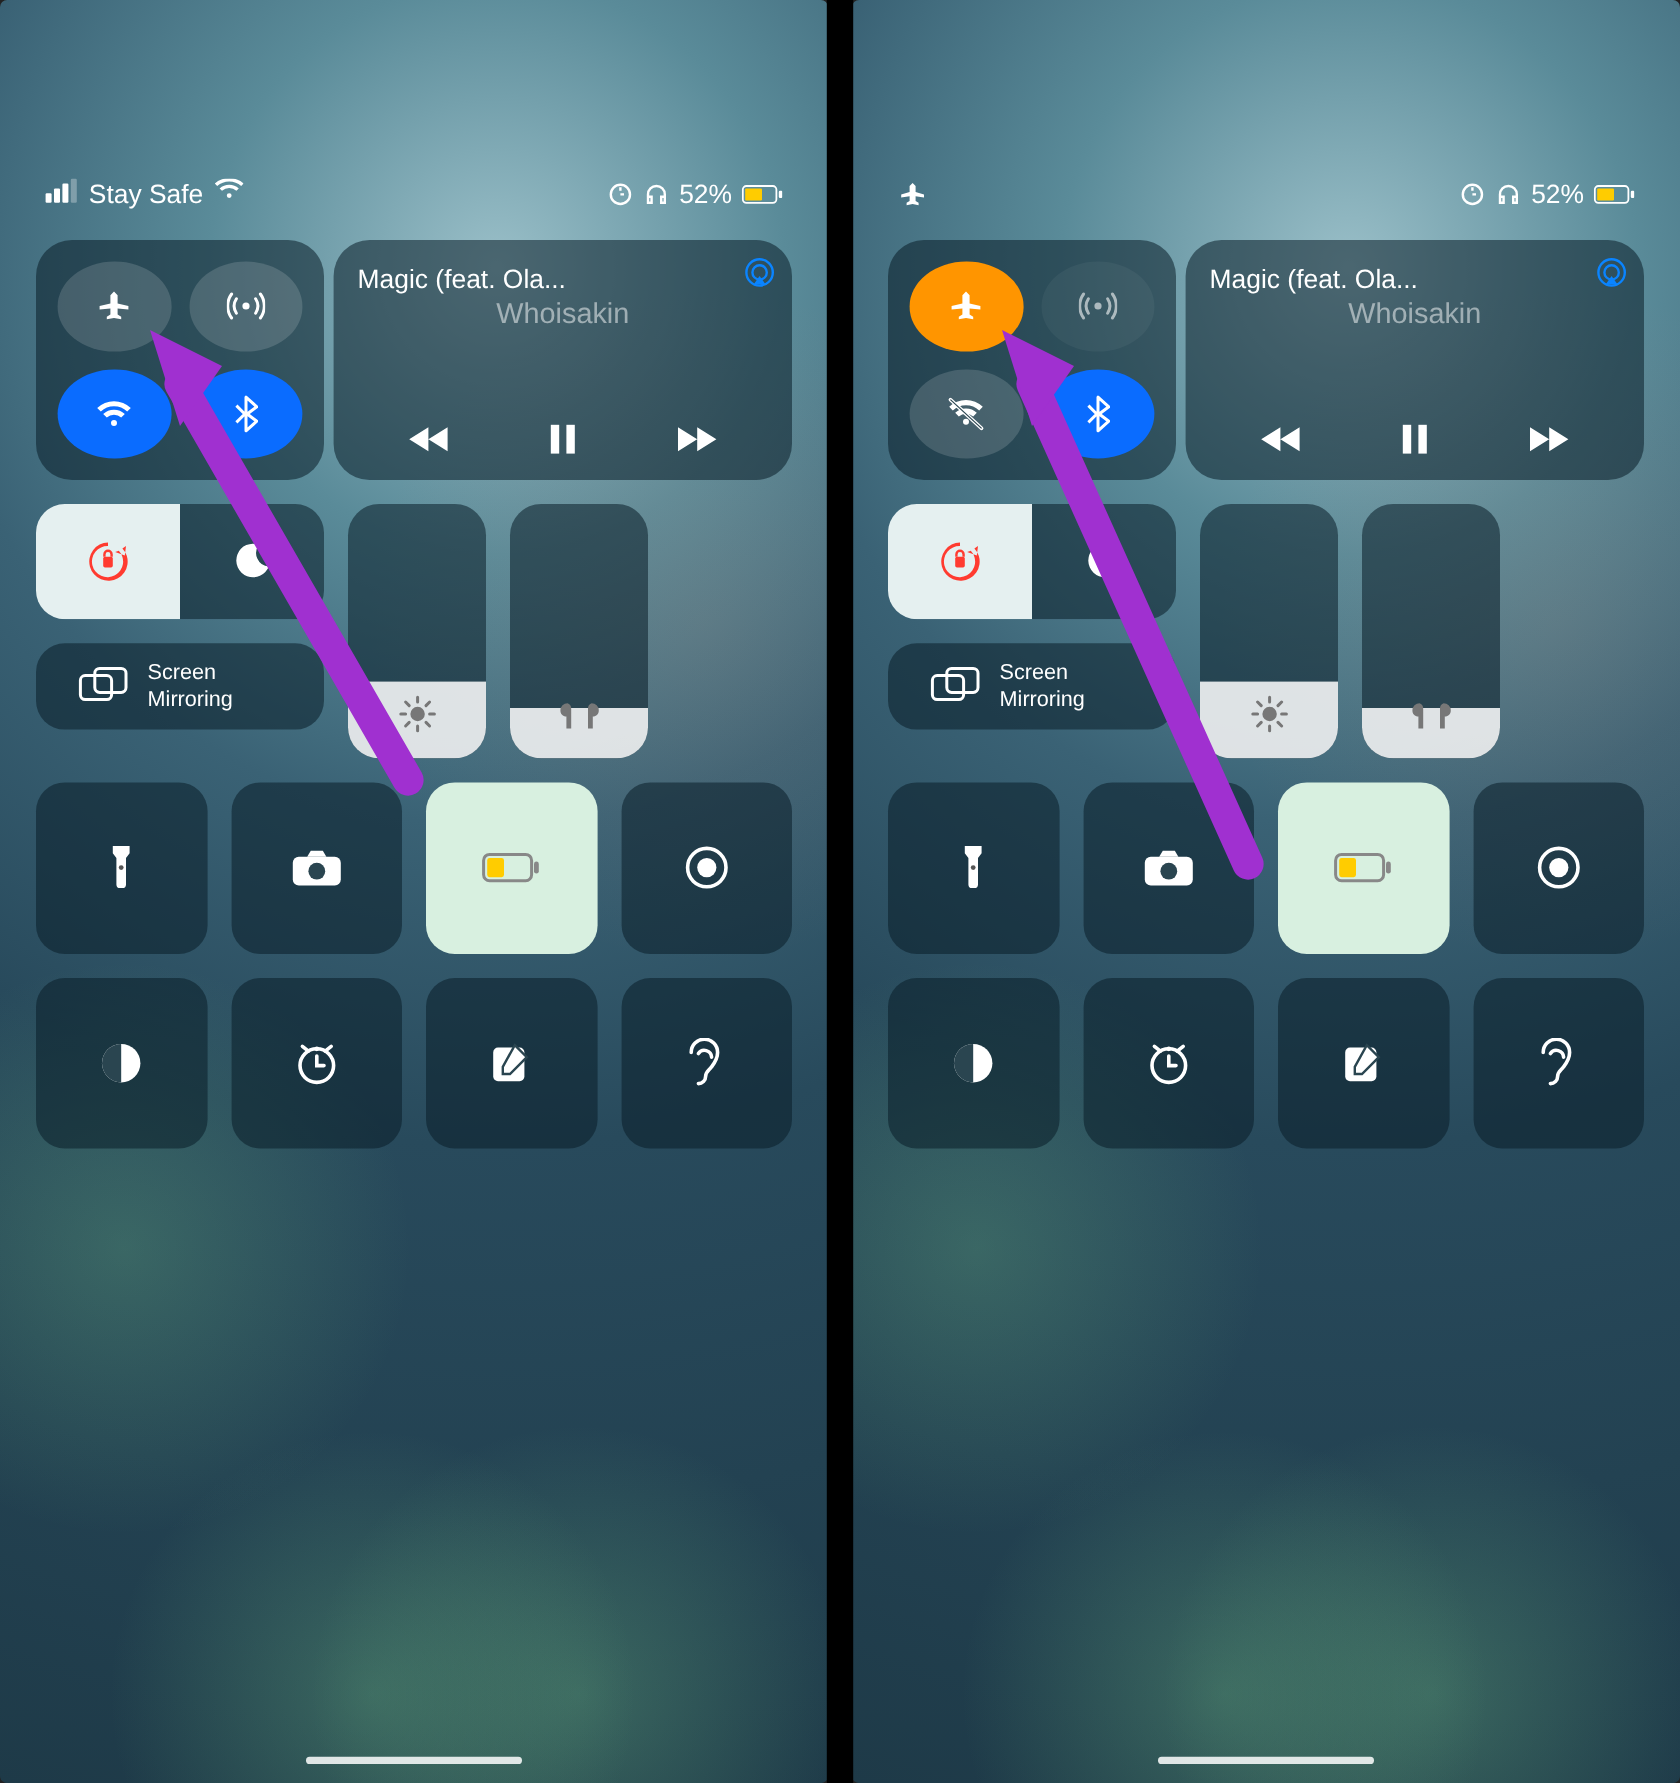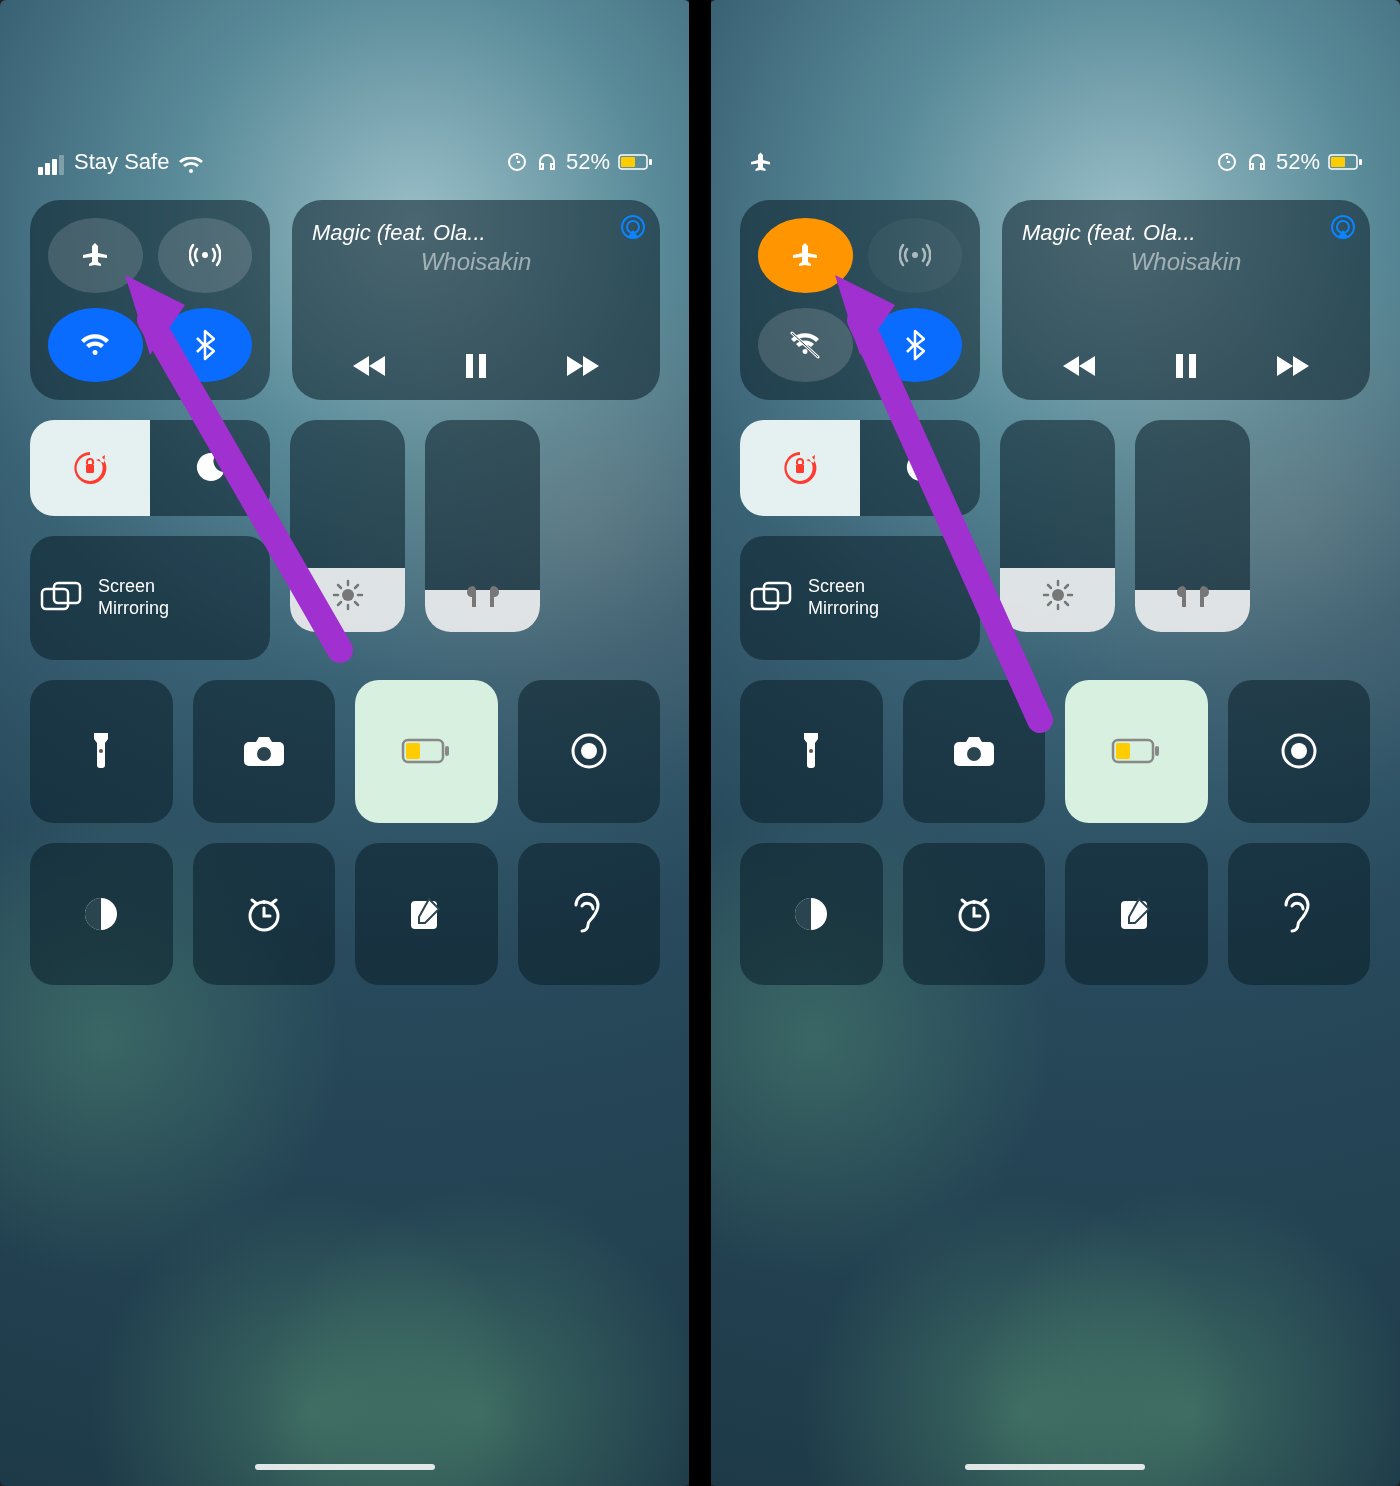--- a/index.html
+++ b/index.html
@@ -11,28 +11,28 @@
   }
   .phone.left{margin-right:20px;}
   .phone::before{content:"";position:absolute;inset:0;background:
     radial-gradient(circle at 15% 70%,rgba(120,200,140,.25) 0%,transparent 20%),
     radial-gradient(circle at 85% 35%,rgba(200,140,120,.15) 0%,transparent 25%),
     radial-gradient(circle at 45% 95%,rgba(120,200,140,.3) 0%,transparent 15%),
     radial-gradient(circle at 70% 95%,rgba(120,200,140,.3) 0%,transparent 15%);}
   .divider{position:absolute;top:0;bottom:0;left:50%;width:22px;background:#000;transform:translateX(-50%);z-index:100;}
 
   .status{position:absolute;top:142px;left:0;right:0;height:40px;display:flex;align-items:center;color:#fff;font-size:22px;font-weight:500;padding:0 38px;}
-  .status .l{display:flex;align-items:flex-end;gap:10px;}
+  .status .l{display:flex;align-items:flex-start;gap:10px;}
   .status .r{margin-left:auto;display:flex;align-items:center;gap:8px;}
   .bars{display:flex;gap:2px;align-items:flex-end;}
   .bars span{width:5px;background:#fff;border-radius:1px;}
   .bars .b1{height:8px;}.bars .b2{height:12px;}.bars .b3{height:16px;}.bars .b4{height:20px;background:rgba(255,255,255,.3);}
 
   .cc{position:absolute;top:200px;left:30px;right:30px;}
-  .row{display:flex;gap:22px;margin-bottom:20px;font-style:italic;}
+  .row{display:flex;gap:8px;margin-bottom:20px;}
   .tile{background:var(--tile-bg);border-radius:30px;position:relative;}
   .conn{width:240px;height:200px;display:grid;grid-template-columns:1fr 1fr;grid-template-rows:1fr 1fr;padding:18px;gap:15px;}
   .conn .btn{border-radius:50%;display:flex;align-items:center;justify-content:center;}
   .gray{background:rgba(255,255,255,.15);}
   .blue{background:#0a6cff;}
   .orange{background:#ff9500;}
   .dim{background:rgba(255,255,255,.08);opacity:.6;}
 
   .media{flex:1;height:200px;padding:20px;display:flex;flex-direction:column;}
   .media .title{color:#fff;font-size:22px;font-weight:500;}
@@ -41,21 +41,21 @@
   .airplay-badge{position:absolute;top:14px;right:14px;}
 
   .row2{display:flex;gap:20px;margin-bottom:20px;}
   .lock-dnd{display:flex;gap:0;width:240px;height:96px;border-radius:24px;overflow:hidden;}
   .lock{flex:1;background:#e5f0f0;display:flex;align-items:center;justify-content:center;}
   .dnd{flex:1;background:var(--tile-bg);display:flex;align-items:center;justify-content:center;}
   .slider{width:115px;height:212px;border-radius:26px;background:var(--tile-bg);position:relative;overflow:hidden;}
   .slider .fill{position:absolute;bottom:0;left:0;right:0;background:rgba(255,255,255,.85);}
   .slider .icn{position:absolute;left:0;right:0;bottom:20px;display:flex;justify-content:center;}
 
-  .mirror{width:240px;height:124px;border-radius:24px;background:var(--tile-bg);display:flex;align-items:center;gap:16px;padding:0 10px;}
+  .mirror{width:240px;height:72px;border-radius:24px;background:var(--tile-bg);display:flex;align-items:center;gap:16px;padding:0 35px;}
   .mirror .txt{color:#fff;font-size:18px;line-height:1.2;}
 
   .grid4{display:grid;grid-template-columns:repeat(4,1fr);gap:20px;}
   .sq{aspect-ratio:1;border-radius:24px;background:var(--tile-bg);display:flex;align-items:center;justify-content:center;}
   .sq.light{background:#d8f0e0;}
 
   .home-ind{position:absolute;bottom:16px;left:50%;transform:translateX(-50%);width:180px;height:6px;border-radius:3px;background:rgba(255,255,255,.85);}
 
   
   .arrow{position:absolute;pointer-events:none;z-index:50;}

